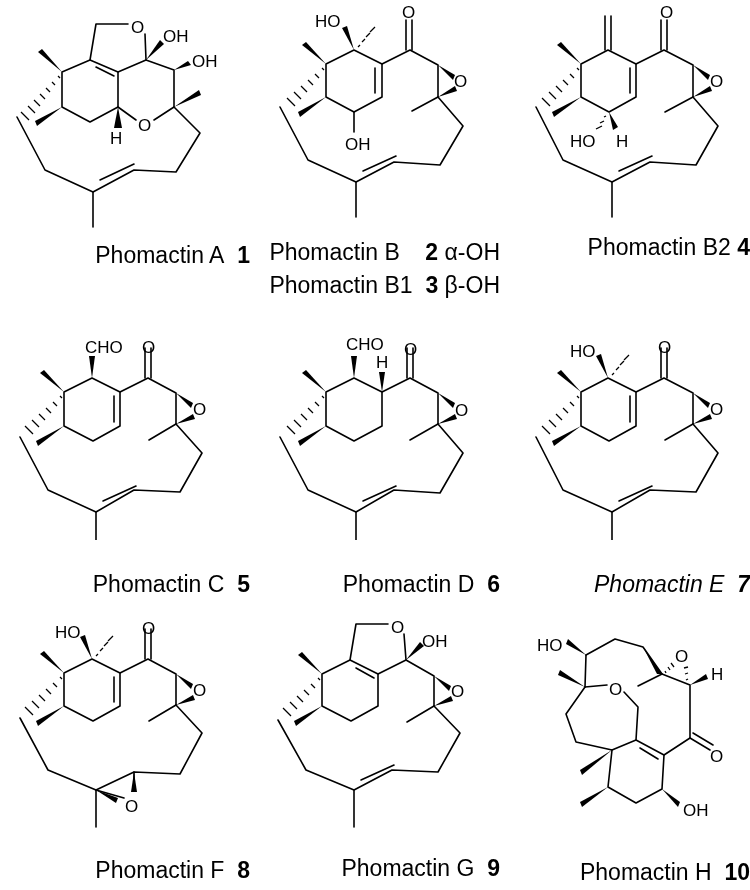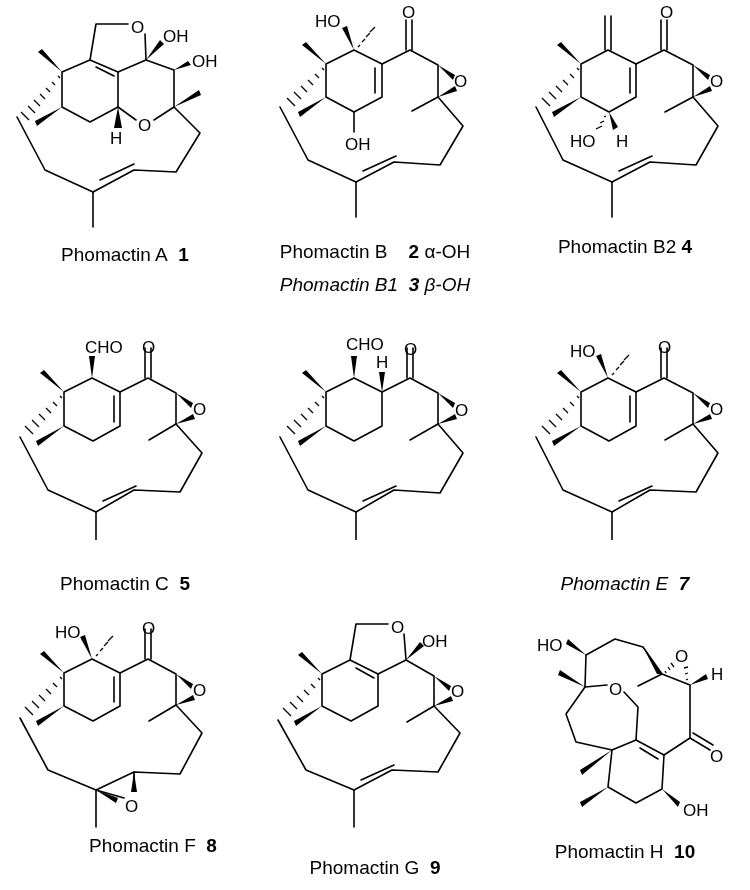--- a/index.html
+++ b/index.html
@@ -1,22 +1,22 @@
 <!DOCTYPE html>
 <html><head>
 <meta charset="utf-8">
 <style>
   html, body { margin: 0; padding: 0; background: #ffffff; }
   body { width: 750px; height: 890px; position: relative; overflow: hidden;
          font-family: "Liberation Sans", sans-serif; color: #000; }
   .cell { position: absolute; width: 250px; }
   .mol { position: absolute; left: 0; top: 0; width: 250px; height: 240px; }
   .mol svg { width: 250px; height: 240px; display: block; }
-  .caption { position: absolute; left: 0; width: 250px; text-align: center;
-             font-size: 19px; line-height: 20px; white-space: nowrap; }
+  .caption { position: absolute; left: 0; width: 250px; text-align: right;
+             font-size: 23px; line-height: 20px; white-space: nowrap; }
   .caption .num { font-weight: bold; }
   .bond { stroke: #000; stroke-width: 1.6; fill: none; stroke-linecap: round; stroke-linejoin: round; }
   .wedge { fill: #000; stroke: none; }
   .hash { stroke: #000; stroke-width: 1.3; }
   .atom { font-family: "Liberation Sans", sans-serif; font-size: 17px; fill: #000; }
 </style>
 </head>
 <body>
 
 <div class="cell" style="left:0;top:0;height:280px;">
@@ -99,21 +99,21 @@
       <text class="atom" x="152" y="18">O</text>
       <text class="atom" x="204" y="87">O</text>
       <text class="atom" x="95" y="150">OH</text>
     </svg>
   </div>
   <div class="caption" style="top:242px;">
     <span>Phomactin B</span>&nbsp;&nbsp;&nbsp;
     <span class="num">2</span>
     <span>α-OH</span>
   </div>
-  <div class="caption" style="top:275px;font-style:italic;">
+  <div class="caption" style="top:275px;">
     <span>Phomactin B1</span>&nbsp;
     <span class="num">3</span>
     <span>β-OH</span>
   </div>
 </div>
 
 <div class="cell" style="left:500px;top:0;height:280px;">
   <div class="mol">
     <svg viewBox="0 0 250 240">
       <polyline class="bond" points="36,107 63,160 112,182 150,162 196,165 218,126 193,97"></polyline>
@@ -214,20 +214,24 @@
         <line class="hash" x1="58" y1="108" x2="63" y2="113"></line>
         <line class="hash" x1="51" y1="114" x2="57" y2="120"></line>
         <line class="hash" x1="44" y1="120" x2="51" y2="127"></line>
         <line class="hash" x1="37" y1="126" x2="45" y2="134"></line>
       </g>
       <text class="atom" x="96" y="50">CHO</text>
       <text class="atom" x="126" y="68">H</text>
       <text class="atom" x="154" y="55">O</text>
       <text class="atom" x="205" y="116">O</text>
     </svg>
+  </div>
+  <div class="caption" style="top:274px;">
+    <span>Phomactin D</span>&nbsp;
+    <span class="num">6</span>
   </div>
 </div>
 
 <div class="cell" style="left:500px;top:300px;height:290px;">
   <div class="mol">
     <svg viewBox="0 0 250 240">
       <polyline class="bond" points="36,137 63,190 112,212 150,190 196,192 218,153 193,124"></polyline>
       <line class="bond" x1="119" y1="201" x2="152" y2="186"></line>
       <polyline class="bond" points="112,212 112,247"></polyline>
       <polyline class="bond" points="81,92 81,126 109,141 136,126 136,92 108,78 81,92"></polyline>
@@ -295,21 +299,21 @@
         <line class="hash" x1="100" y1="61" x2="103" y2="58"></line>
         <line class="hash" x1="104" y1="56" x2="108" y2="52"></line>
         <line class="hash" x1="108" y1="51" x2="113" y2="46"></line>
       </g>
       <text class="atom" x="55" y="48">HO</text>
       <text class="atom" x="142" y="44">O</text>
       <text class="atom" x="193" y="106">O</text>
       <text class="atom" x="125" y="222">O</text>
     </svg>
   </div>
-  <div class="caption" style="top:246px;margin-left:28px;">
+  <div class="caption" style="top:270px;">
     <span>Phomactin F</span>&nbsp;
     <span class="num">8</span>
   </div>
 </div>
 
 <div class="cell" style="left:250px;top:590px;height:300px;">
   <div class="mol">
     <svg viewBox="0 0 250 240">
       <polyline class="bond" points="28,130 56,180 104,200 142,180 188,182 210,143 184,116"></polyline>
       <line class="bond" x1="111" y1="190" x2="144" y2="175"></line>
@@ -379,17 +383,17 @@
         <line class="hash" x1="184" y1="78" x2="188" y2="77"></line>
       </g>
       <text class="atom" x="37" y="61">HO</text>
       <text class="atom" x="109" y="105">O</text>
       <text class="atom" x="175" y="72">O</text>
       <text class="atom" x="211" y="90">H</text>
       <text class="atom" x="210" y="172">O</text>
       <text class="atom" x="183" y="226">OH</text>
     </svg>
   </div>
-  <div class="caption" style="top:252px;">
+  <div class="caption" style="top:272px;">
     <span>Phomactin H</span>&nbsp;
     <span class="num">10</span>
   </div>
 </div>
 
 </body></html>

